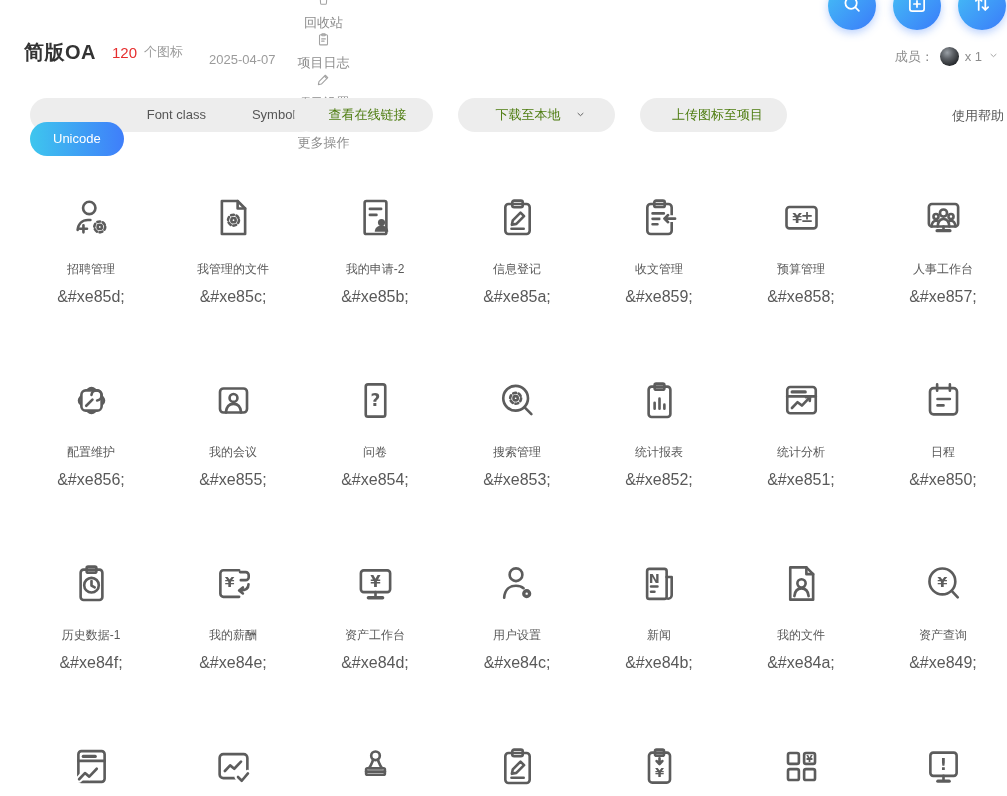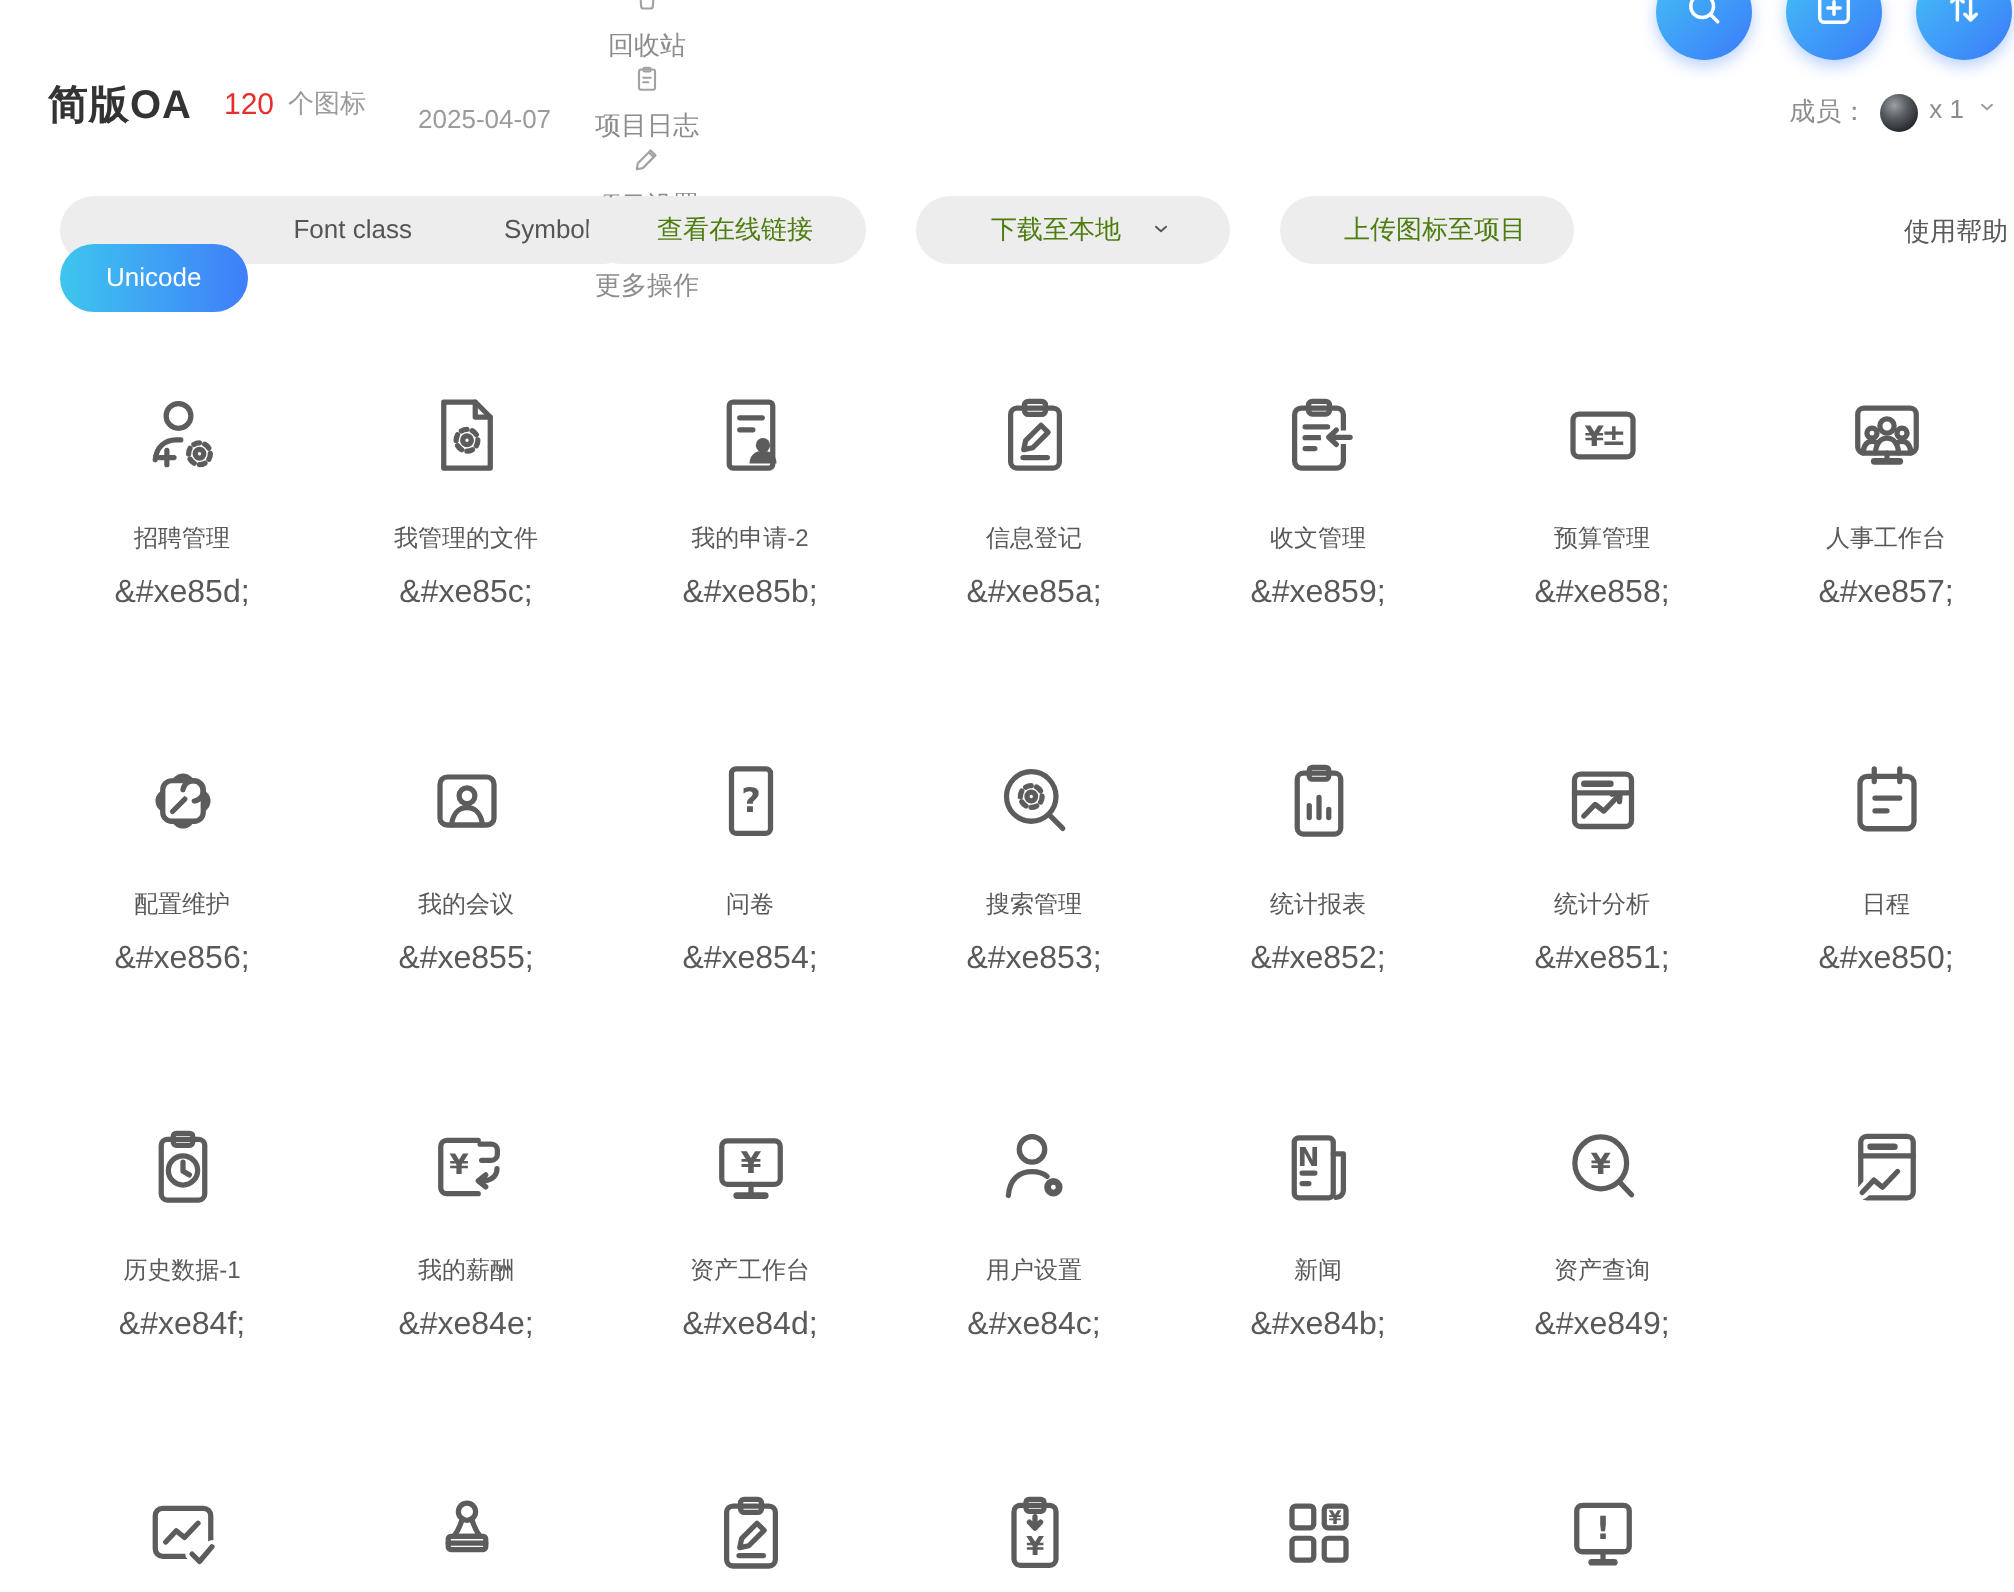--- a/index.html
+++ b/index.html
@@ -18,21 +18,21 @@
 
   
   .header-left{position:absolute;top:37px;left:24px;height:30px;display:flex;align-items:center;}
   .proj-title{font-size:20px;font-weight:700;color:#333;letter-spacing:.5px;}
   .proj-count{font-size:15px;font-weight:500;margin-left:16px;}
   .count-unit{font-size:13px;color:#9b9b9b;margin-left:7px;}
   .meta{display:flex;align-items:center;gap:7px;font-size:13px;color:#9b9b9b;margin-left:19px;margin-top:14px;}
   .h-action{display:flex;align-items:center;gap:7px;font-size:13px;color:#8c8c8c;margin-left:22px;cursor:pointer;flex-direction:column;}
   .ui-icon{display:inline-flex;color:#a2a2a2;}
   .ui-icon svg{width:15px;height:15px;}
-  .member{position:absolute;top:47px;right:8px;display:flex;gap:6px;
+  .member{position:absolute;top:47px;right:8px;display:flex;align-items:center;gap:6px;
     font-size:13px;color:#8c8c8c;cursor:pointer;}
   .avatar{width:19px;height:19px;border-radius:50%;flex:0 0 auto;
     background:radial-gradient(circle at 38% 30%,#9aa0a6 0%,#5c6065 35%,#26292c 75%);}
   .member .chev svg{width:11px;height:11px;}
 
   
   .toolbar{position:absolute;top:98px;left:30px;right:0;height:34px;}
   .tab-group{position:absolute;left:0;top:0;display:flex;align-items:center;height:34px;
     background:#ededed;border-radius:17px;}
   .tab{height:34px;line-height:34px;padding:0 23px;font-size:13px;color:#555;
@@ -408,20 +408,32 @@
           <text x="9.2" y="11.7" font-size="7" font-weight="bold" text-anchor="middle" fill="currentColor" font-family="'DejaVu Sans',sans-serif">N</text>
           <path d="M7.5 13.6h3.4M7.5 16.4h1.8" stroke="currentColor" fill="none" stroke-width="1.4" stroke-linecap="round" stroke-linejoin="round"></path>
         </svg>
       </span>
     <span class="icon-name">新闻</span>
     <span class="icon-code">&amp;#xe84b;</span>
   </div>
     <div class="cell">
     <span class="glyph">
         <svg viewBox="0 0 24 24">
+          <path d="M6 3.4h8.6l3.6 3.6v13.6H6z" stroke="currentColor" fill="none" stroke-width="1.4" stroke-linecap="round" stroke-linejoin="round"></path>
+          <path d="M14.6 3.4v3.6h3.6" stroke="currentColor" fill="none" stroke-width="1.4" stroke-linecap="round" stroke-linejoin="round"></path>
+          <circle cx="12" cy="11.9" r="2.2" stroke="currentColor" fill="none" stroke-width="1.4" stroke-linecap="round" stroke-linejoin="round"></circle>
+          <path d="M8.2 18.7c.3-2.7 1.7-4.1 3.8-4.1s3.5 1.4 3.8 4.1" stroke="currentColor" fill="none" stroke-width="1.4" stroke-linecap="round" stroke-linejoin="round"></path>
+        </svg>
+      </span>
+    <span class="icon-name">我的文件</span>
+    <span class="icon-code">&amp;#xe84a;</span>
+  </div>
+    <div class="cell">
+    <span class="glyph">
+        <svg viewBox="0 0 24 24">
           <circle cx="11.4" cy="10.9" r="6.9" stroke="currentColor" fill="none" stroke-width="1.4" stroke-linecap="round" stroke-linejoin="round"></circle>
           <path d="M16.5 16.1l3.1 3.3" stroke="currentColor" fill="none" stroke-width="1.4" stroke-linecap="round" stroke-linejoin="round"></path>
           <text x="11.4" y="13.8" font-size="7.8" font-weight="bold" text-anchor="middle" fill="currentColor" font-family="'DejaVu Sans',sans-serif">¥</text>
         </svg>
       </span>
     <span class="icon-name">资产查询</span>
     <span class="icon-code">&amp;#xe849;</span>
   </div>
     <div class="cell">
     <span class="glyph">

